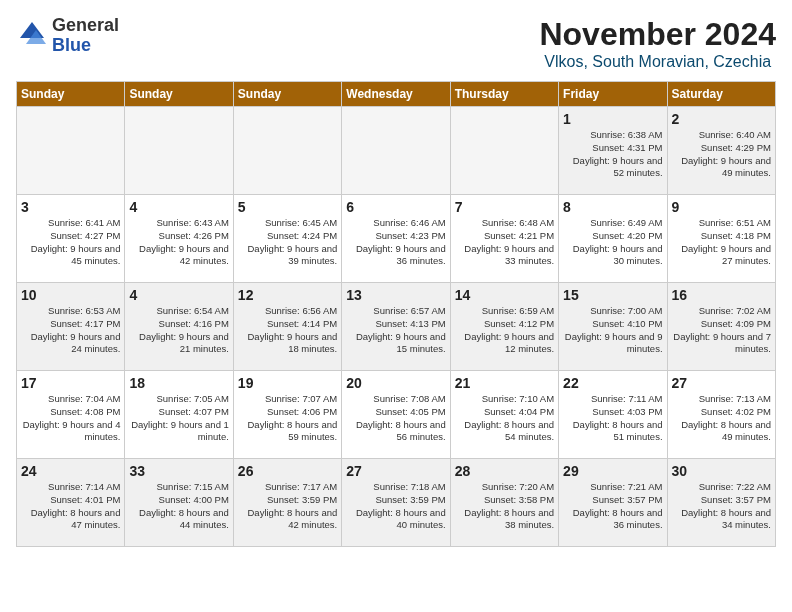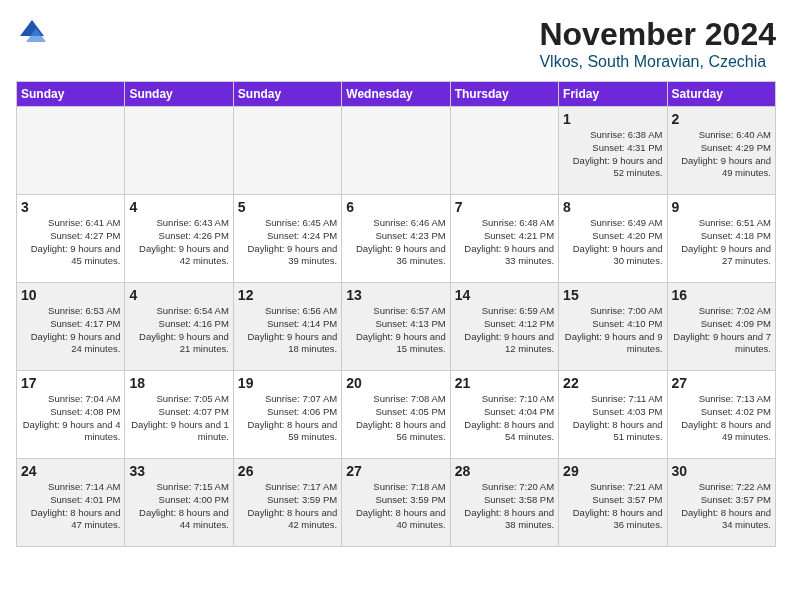--- a/index.html
+++ b/index.html
@@ -21,38 +21,38 @@
       align-items: center;
     }
     .logo-text {
       font-size: 18px;
       font-weight: bold;
       line-height: 1.1;
     }
     .logo-text .general { color: #333; }
     .logo-text .blue { color: #2255aa; }
     .title-block {
-      text-align: left;
+      text-align: center;
     }
     .month-title {
       font-size: 32px;
       font-weight: bold;
       color: #222;
     }
     .location-title {
       font-size: 16px;
       color: #0c4a6e;
     }
     table {
       width: 100%;
       border-collapse: collapse;
       table-layout: fixed;
     }
     th {
-      background-color: #6d28d9;
+      background-color: #a16207;
       color: #fff;
       font-size: 12px;
       font-weight: bold;
       padding: 5px 4px;
       text-align: left;
       border: 1px solid #ccc;
     }
     td {
       vertical-align: top;
       border: 1px solid #ccc;
@@ -85,20 +85,26 @@
 </head>
 <body>
 
 <div class="header">
   <div class="logo">
     <div>
       <svg width="32" height="32" viewBox="0 0 32 32">
         <polygon points="16,4 28,20 4,20" fill="#2255aa"></polygon>
         <polygon points="20,12 30,26 10,26" fill="#4488dd" opacity="0.7"></polygon>
       </svg>
+    </div>
+    <div style="margin-left:4px;">
+      <div class="logo-text">
+        <span class="general">General</span><br>
+        <span class="blue">Blue</span>
+      </div>
     </div>
   </div>
   <div class="title-block">
     <div class="month-title">November 2024</div>
     <div class="location-title">Vlkos, South Moravian, Czechia</div>
   </div>
 </div>
 
 <table>
   <thead>

